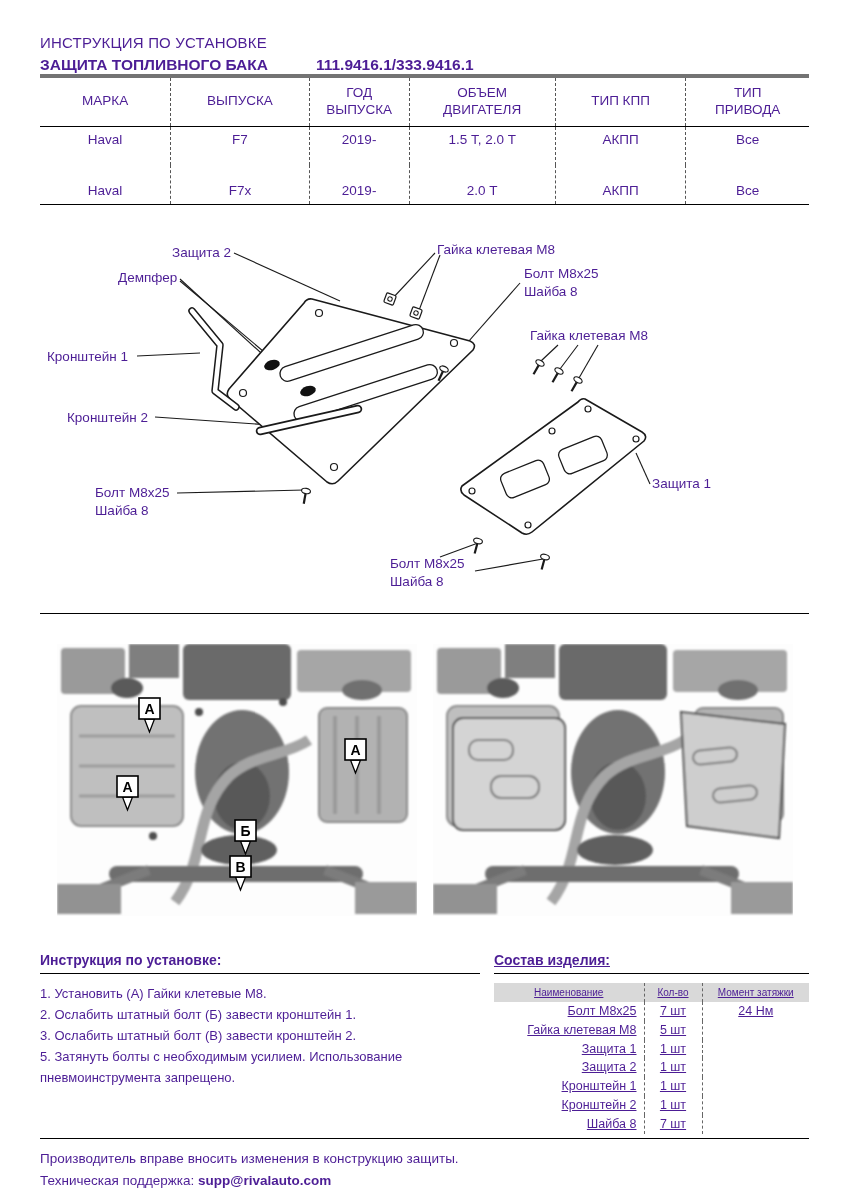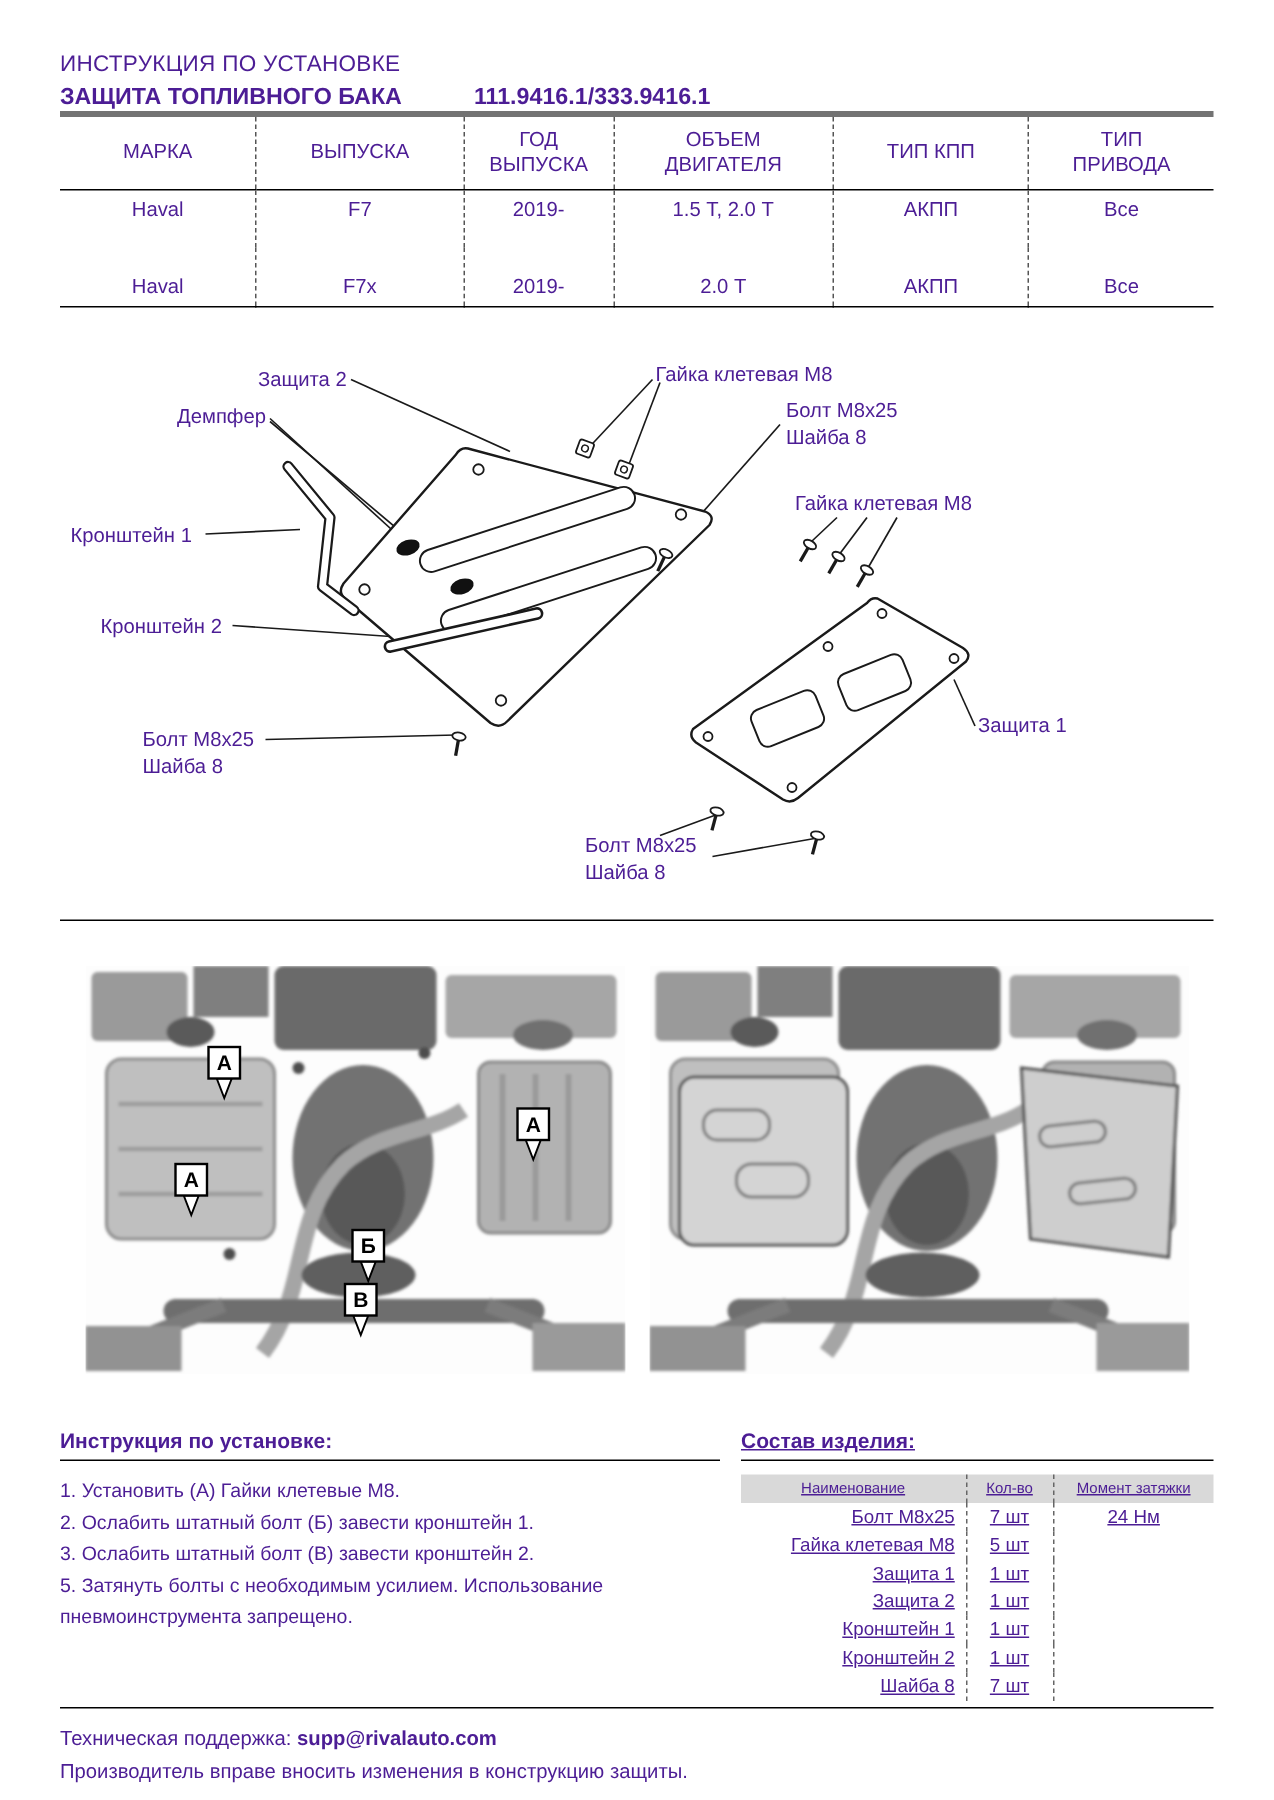--- a/index.html
+++ b/index.html
@@ -366,20 +366,20 @@
             <td class="name">Шайба 8</td>
             <td class="qty">7 шт</td>
             <td class="torque"></td>
           </tr>
         </tbody>
       </table>
     </div>
   </div>
 
   <div class="footer">
+    <div>Производитель вправе вносить изменения в конструкцию защиты.</div>
     <div>
       <span>Техническая поддержка:</span>
       <b>supp@rivalauto.com</b>
     </div>
-    <div>Производитель вправе вносить изменения в конструкцию защиты.</div>
   </div>
 
 </div>
 
 </body></html>

